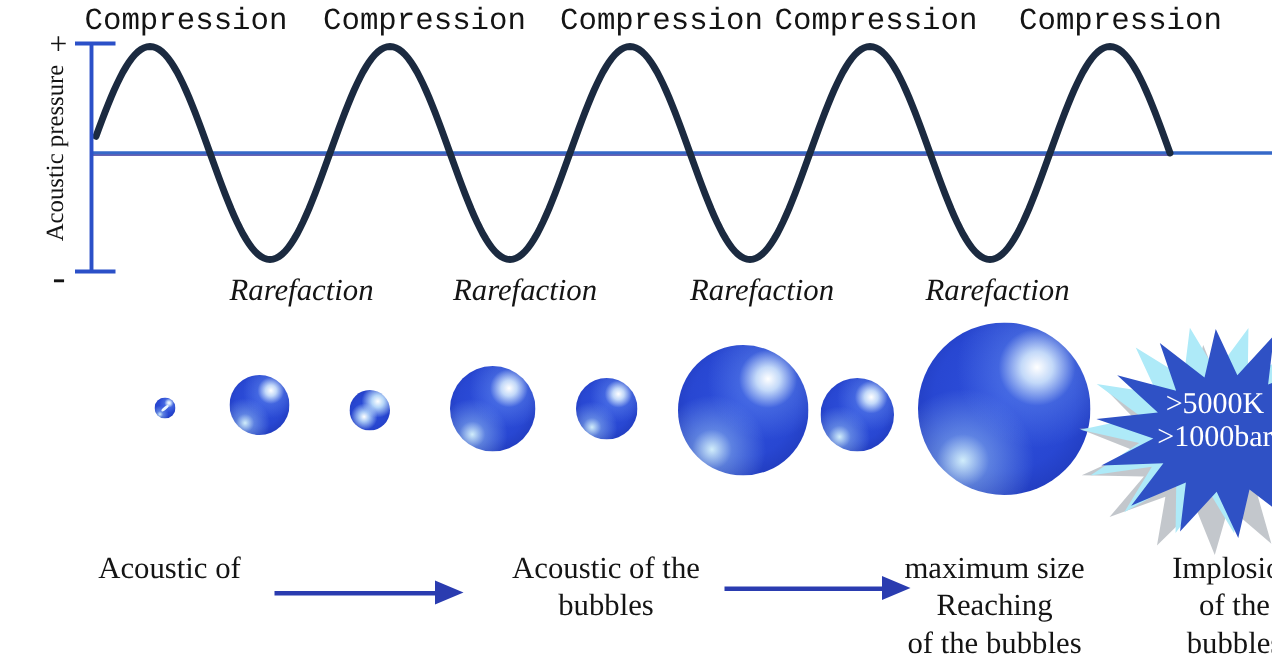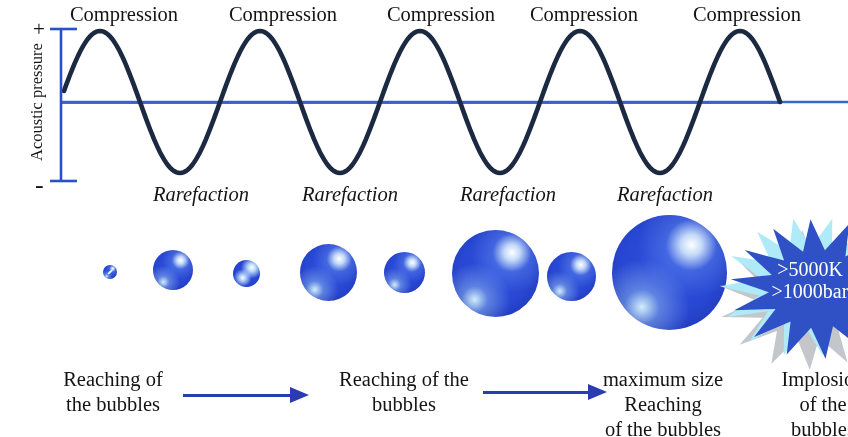--- a/index.html
+++ b/index.html
@@ -1,21 +1,21 @@
 <!DOCTYPE html>
 <html style="--wave: #1b2a40; --baseline: #3668c8; --baseline-overlay: #4e4aa8; --axis: #2b50c8; --text: #141414; --arrow: #2a3cb0; --bubble: #2847d2; --burst-fill: #2f51c5; --burst-accent: #aeeaf8; --burst-shadow: #b4b9bf; --burst-text: #ffffff;"><head>
 <meta charset="utf-8">
 <style>
   html, body { margin:0; padding:0; width:848px; height:437px; overflow:hidden; background:#ffffff; }
   #stage { position:relative; width:848px; height:437px; font-family:"Liberation Serif", serif; color:var(--text,#141414); }
   svg { position:absolute; display:block; }
   #wave-svg { left:0; top:0; }
   #burst-svg { left:690px; top:190px; }
   .wave-label { position:absolute; width:180px; text-align:center; font-size:20.5px; white-space:nowrap; }
-  .comp { top:3px; }
+  .comp { top:3px;font-family:Liberation Mono, monospace; }
   .rare { top:183px;font-style:italic; }
   .plus-sign { position:absolute; left:33px; top:17px; font-size:21px; }
   .minus-sign { position:absolute; left:35px; top:170px; font-size:26px; }
   .ylabel { position:absolute; left:-43px; top:90px; width:164px; height:24px; text-align:center;
             font-size:16.5px; transform:rotate(-90deg); white-space:nowrap; }
   .bubble { position:absolute; border-radius:50%;
     background:
       radial-gradient(circle at 69% 26%, #ffffff 0%, rgba(222,242,255,.85) 9%, rgba(110,150,240,.35) 22%, rgba(40,71,210,0) 46%),
       radial-gradient(circle at 26% 80%, rgba(218,246,253,.95) 0%, rgba(190,235,250,.35) 14%, rgba(40,71,210,0) 38%),
       radial-gradient(circle at 50% 45%, #2f51dd 0%, var(--bubble,#2847d2) 55%, #1e37b5 88%, #1a30a4 100%);
@@ -93,25 +93,24 @@
         <polygon class="burst-main" points="87.1,9.7 46.1,14.0 73.2,38.9 33.9,28.5 44.8,60.3 15.0,37.3 7.5,69.7 -6.9,38.8 -31.3,65.4 -27.4,32.6 -63.9,48.1 -42.4,19.9 -83.8,21.3 -49.1,3.3 -87.1,-9.7 -46.1,-14.0 -73.2,-38.9 -33.9,-28.5 -44.8,-60.3 -15.0,-37.3 -7.5,-69.7 6.9,-38.8 31.3,-65.4 27.4,-32.6 63.9,-48.1 42.4,-19.9 83.8,-21.3 49.1,-3.3"></polygon>
       </g>
   </svg>
   <div id="burst-text" style="left: 710px; top: 258px;">
       <div>&gt;5000K</div>
       <div>&gt;1000bar</div>
     </div>
 
   <div id="stages">
       <div class="stage-block" style="left: 3px;">
-        <div>Reaching of</div>
-        <div>the bubbles</div>
+        <div>Acoustic of</div>
       </div>
       <div class="stage-block" style="left: 294px;">
-        <div>Reaching of the</div>
+        <div>Acoustic of the</div>
         <div>bubbles</div>
       </div>
       <div class="stage-block" style="left: 553px;">
         <div>maximum size</div>
         <div>Reaching</div>
         <div>of the bubbles</div>
       </div>
       <div class="stage-block" style="left: 713px;">
         <div>Implosion</div>
         <div>of the</div>

